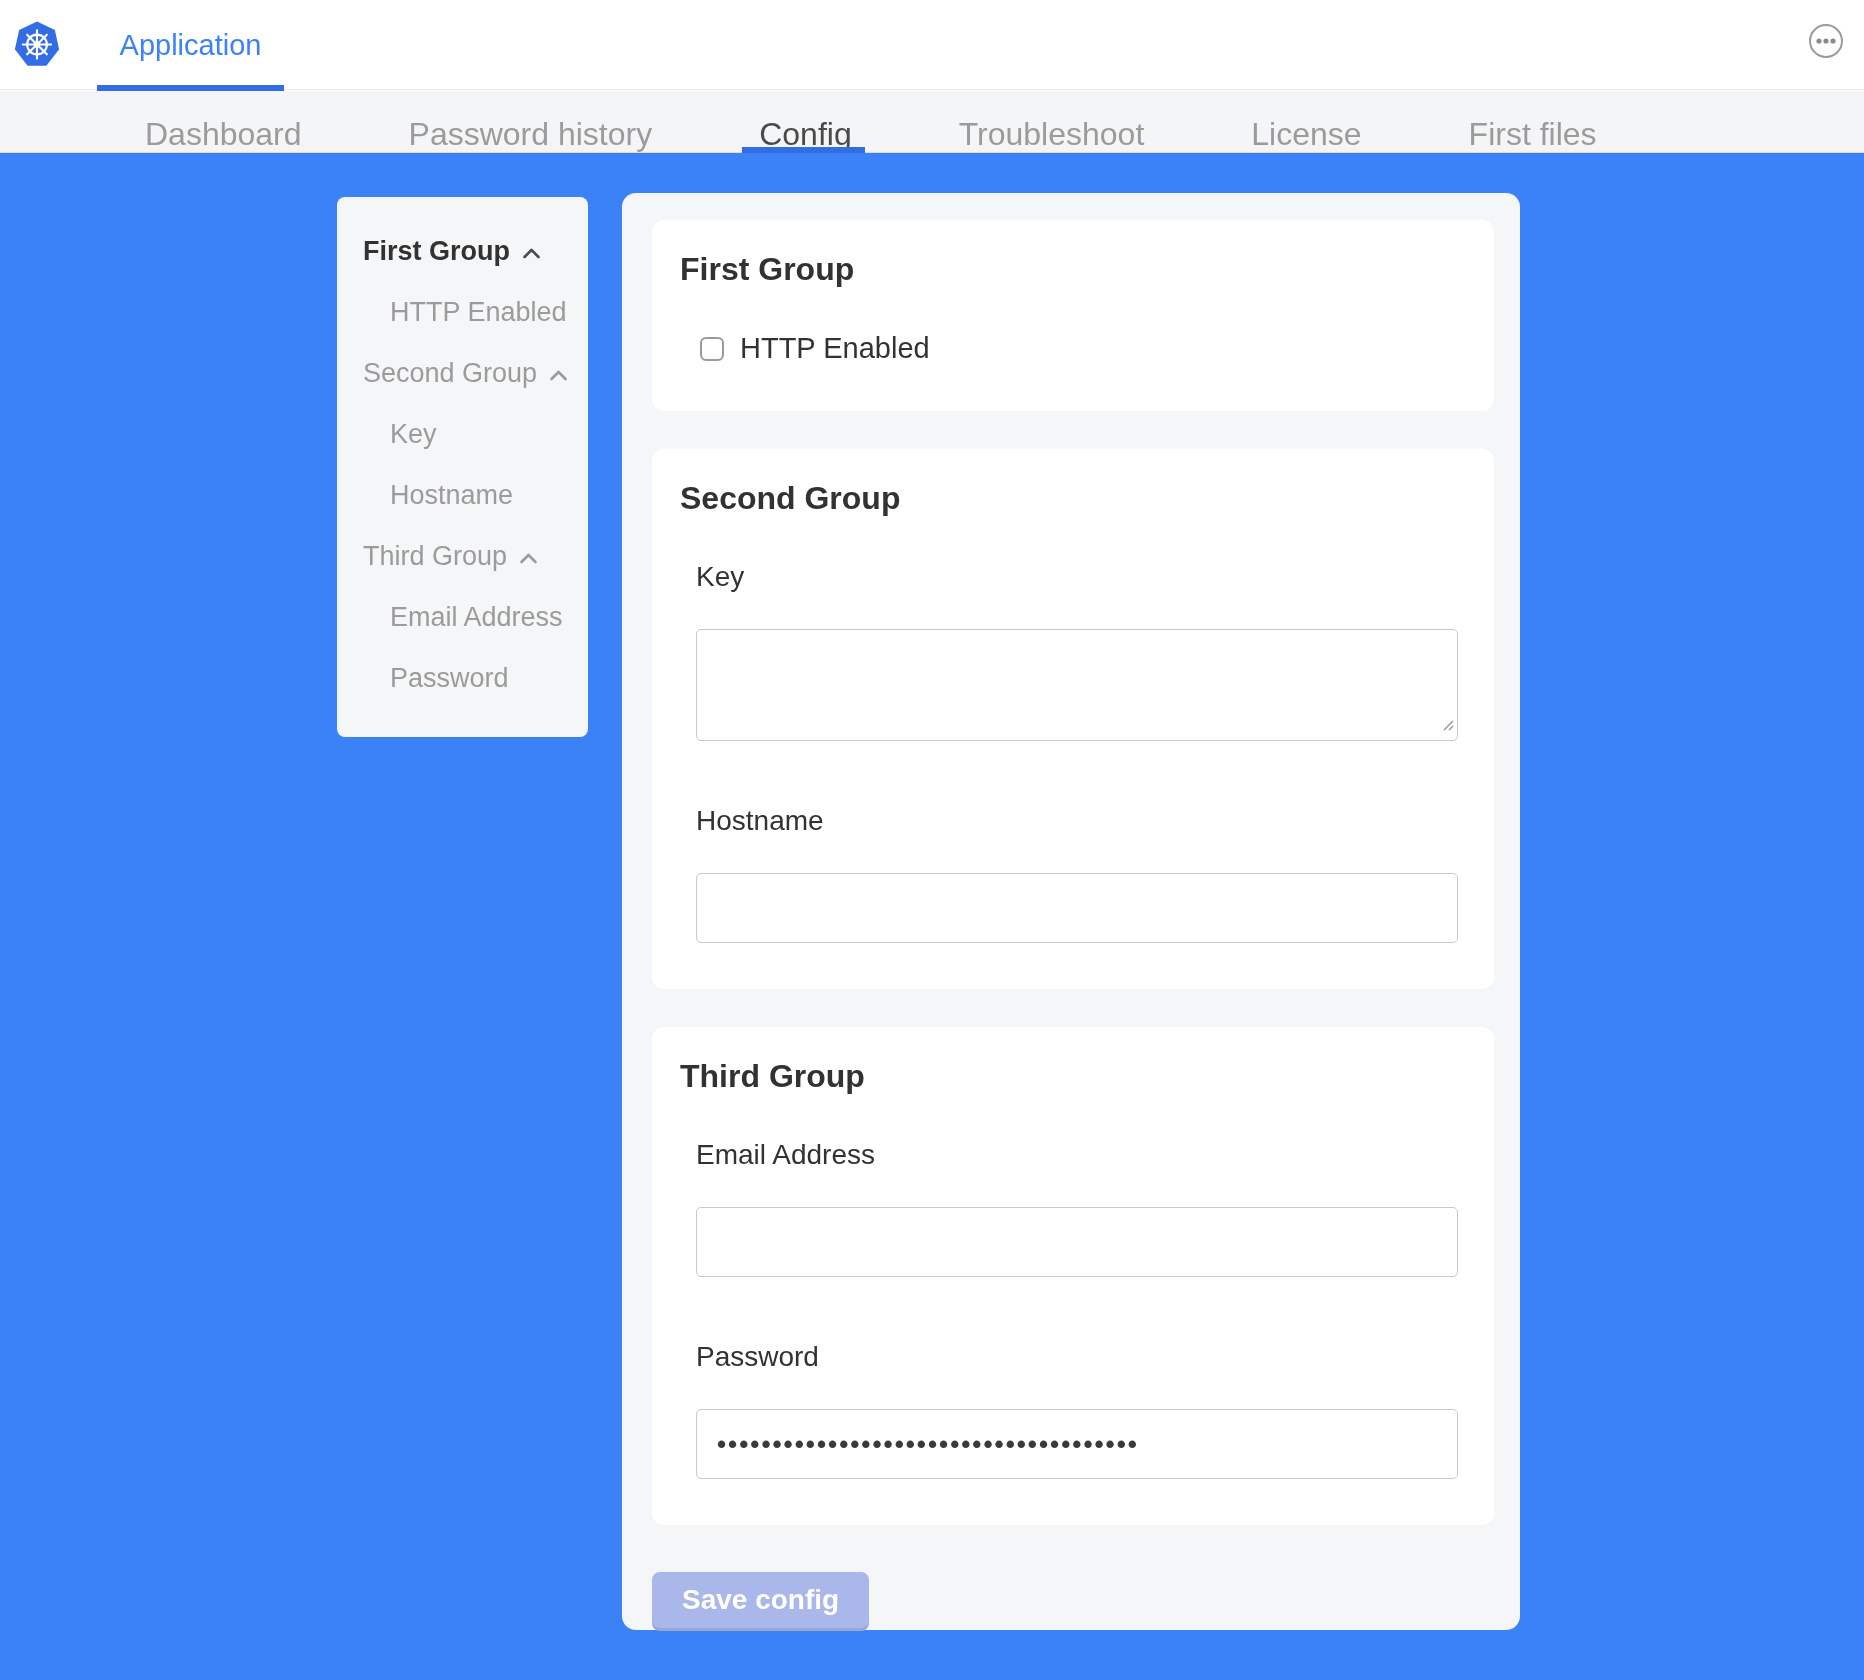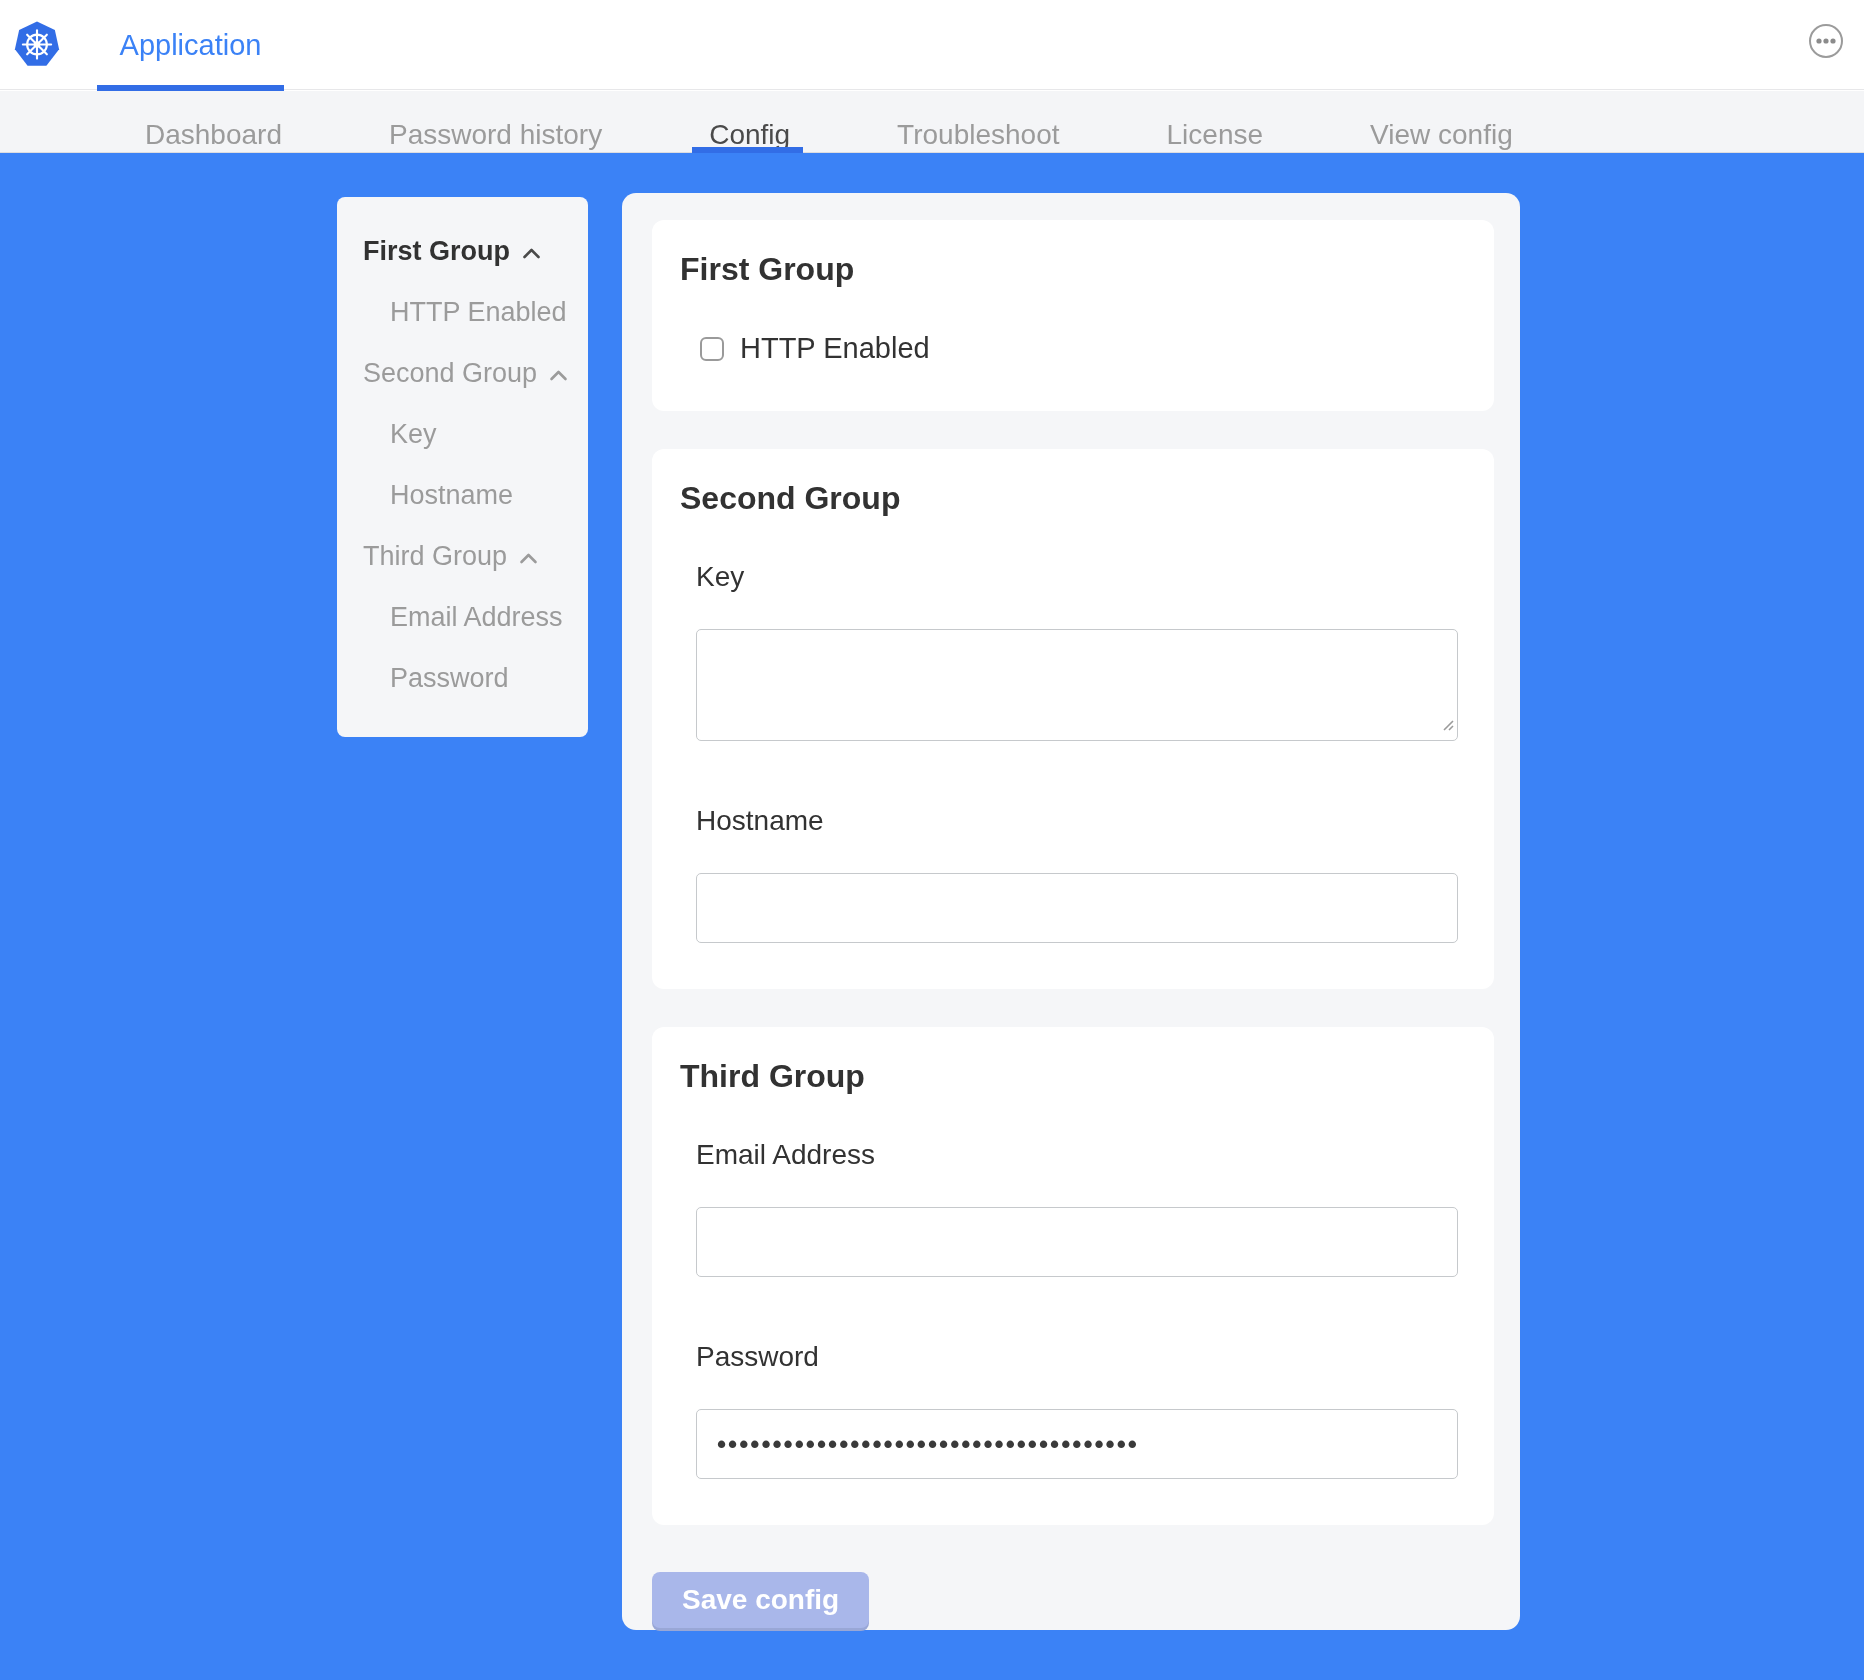--- a/index.html
+++ b/index.html
@@ -43,21 +43,21 @@
   }
 
   
   .tabbar{
     position:absolute;left:0;top:91px;width:1864px;height:62px;
     background:#f4f5f7;border-bottom:1px solid #dddde0;
     display:flex;align-items:stretch;padding-left:145px;gap:107px;
   }
   .tab{
     position:relative;display:flex;align-items:center;
-    font-size:28px;color:var(--inactive-text);cursor:pointer;white-space:nowrap;margin-top:26px;
+    font-size:32px;color:var(--inactive-text);cursor:pointer;white-space:nowrap;margin-top:26px;
   }
   .tab.active{color:var(--active-tab-text);}
   .tab.active::after{
     content:"";position:absolute;left:-17px;right:-13px;bottom:-1px;height:6px;
     background:var(--accent-blue);
   }
 
   
   .content{position:absolute;left:0;top:153px;width:1864px;height:1527px;background:#3b82f6;}
 
@@ -163,21 +163,21 @@
     </span>
   </button>
 </div>
 
 <div class="tabbar">
   <div class="tab">Dashboard</div>
   <div class="tab">Password history</div>
   <div class="tab active">Config</div>
   <div class="tab">Troubleshoot</div>
   <div class="tab">License</div>
-  <div class="tab">View config</div>
+  <div class="tab">First files</div>
 </div>
 
 <div class="content">
 
   <nav class="side-nav">
     <div class="side-item group active">
       <span>First Group</span>
       <span class="chev">
         <svg width="19" height="11" viewBox="0 0 19 11">
             <polyline points="2.5,9 9.5,2 16.5,9" fill="none" stroke="#4a4a4a" stroke-width="2.6" stroke-linecap="round" stroke-linejoin="round"></polyline>

